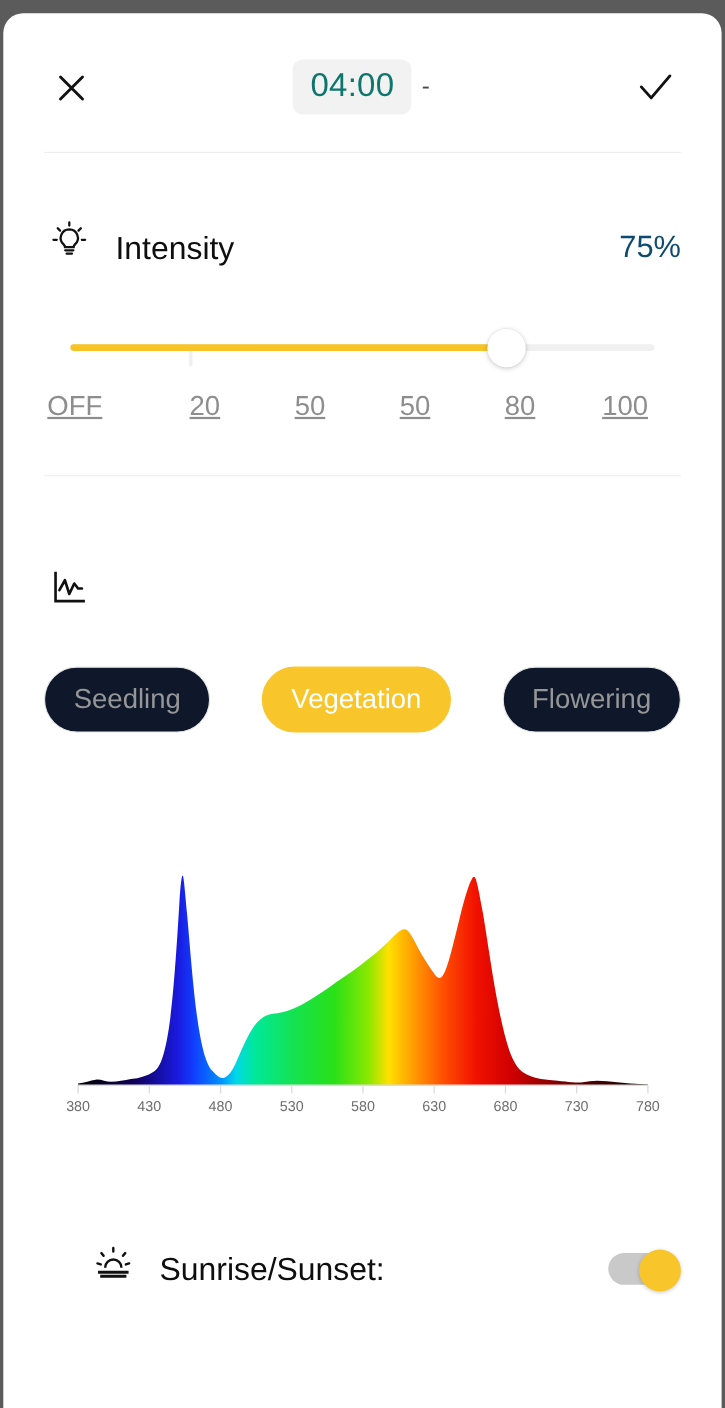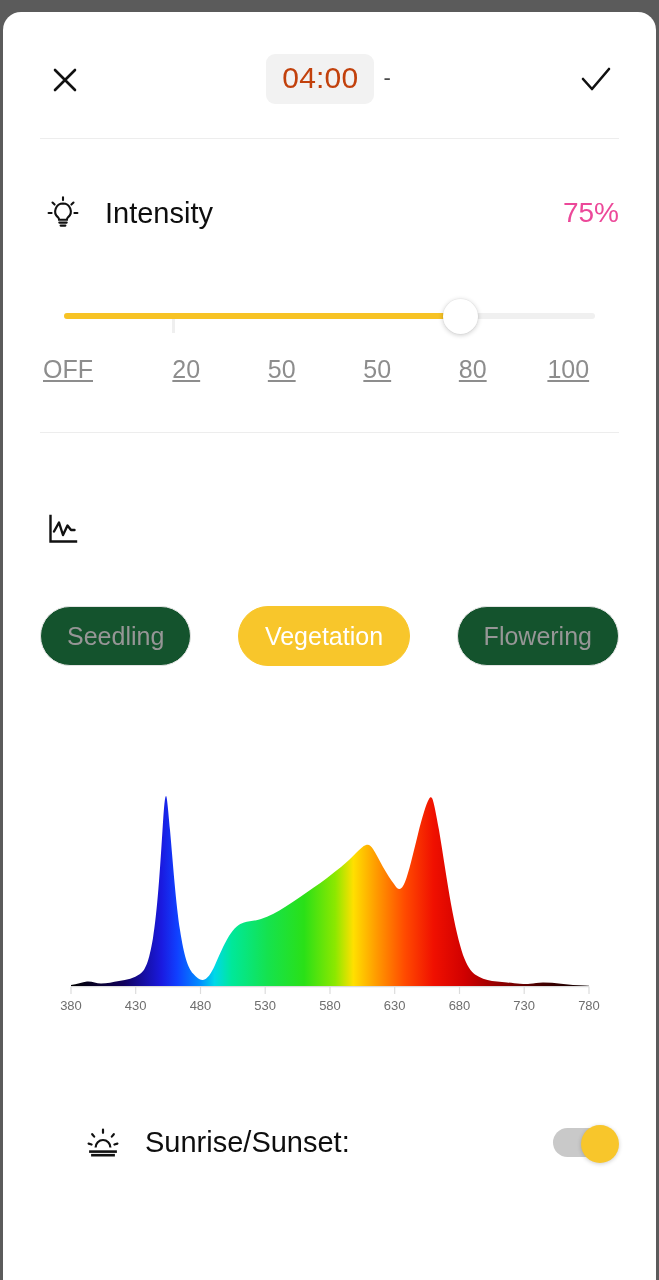--- a/index.html
+++ b/index.html
@@ -39,56 +39,56 @@
     position: absolute;
     left: 0; right: 0; top: 42px;
     display: flex; align-items: center; justify-content: center;
     gap: 7px;
   }
   .time-pill {
     background: #f2f2f2;
     border-radius: 9px;
     padding: 9px 16px 11px 16px;
     font-size: 30px;
-    color: #c2410c;
+    color: #0f766e;
     letter-spacing: 0.2px;
     line-height: 1;
     cursor: pointer;
     text-align: right;
   }
   .time-dash {
     font-size: 22px; color: #4a4a4a; padding: 0 2px 2px 2px;
   }
 
   
   .divider {
     height: 1px;
     background: #ededed;
     margin: 0 37px;
   }
 
   
   .row-head {
-    display: flex; align-items: center;
+    display: flex; align-items: flex-end;
     padding: 0 37px;
     position: relative;
   }
   .row-icon {
     width: 46px; height: 46px;
     display: flex; align-items: center; justify-content: center;
     flex: 0 0 auto;
   }
   .row-label {
     font-size: 29px; color: #0e0e0e;
     margin-left: 19px;
     line-height: 1;
   }
   .row-value {
     margin-left: auto;
-    font-size: 28px; color: #ec4899;
+    font-size: 28px; color: #0c4a6e;
   }
 
   
   .intensity-head { margin-top: 46px; height: 56px; }
   .slider-wrap {
     position: relative;
     margin: 54px 61px 0 61px;
     height: 40px;
   }
   .slider-track {
@@ -138,21 +138,21 @@
     justify-content: space-between;
   }
   .chip {
     border-radius: 30px;
     padding: 0 26px;
     height: 60px;
     display: flex; align-items: center; justify-content: center;
     font-size: 25px;
     border: 1px solid #e4e4e4;
     color: #969696;
-    background: #14532d;
+    background: #0f172a;
     cursor: pointer;
     min-width: 143px;
   }
   .chip.active {
     background: #f8c62b;
     border-color: #f8c62b;
     color: #ffffff;
   }
 
   

